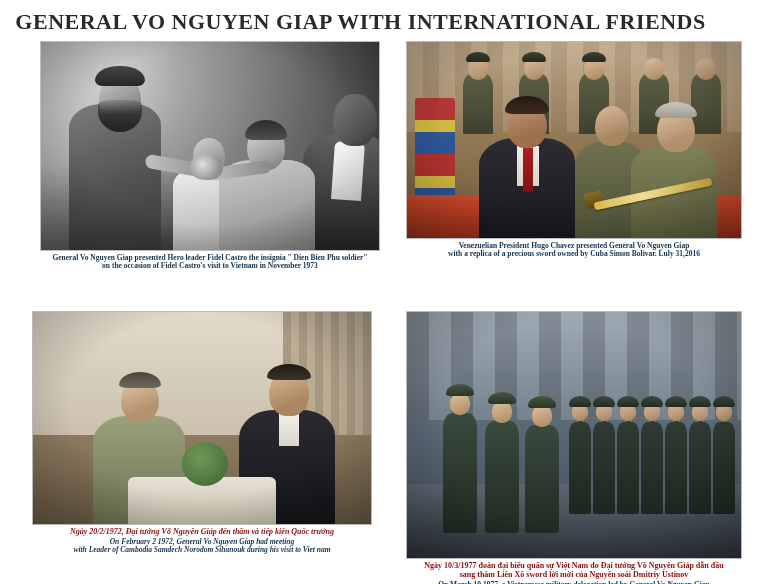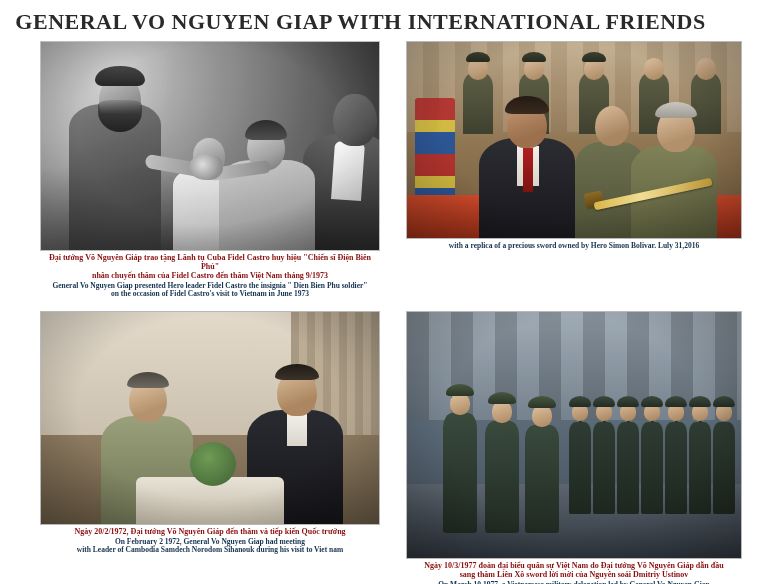--- a/index.html
+++ b/index.html
@@ -36,21 +36,21 @@
     position: relative;
     width: 780px;
     height: 540px;
   }
   .cell {
     position: absolute;
     box-sizing: border-box;
   }
   .cell-tl { left: 40px;  top: 2px;   width: 340px; height: 268px; }
   .cell-tr { left: 406px; top: 2px;   width: 336px; height: 268px; }
-  .cell-bl { left: 40px;  top: 272px; width: 340px; height: 266px; }
+  .cell-bl { left: 32px;  top: 272px; width: 340px; height: 266px; font-style: italic; }
   .cell-br { left: 406px; top: 272px; width: 336px; height: 266px; }
 
   .photo {
     position: relative;
     width: 100%;
     overflow: hidden;
     border: 1px solid #b9b9b9;
     box-sizing: border-box;
   }
   .photo-tl { height: 210px; }
@@ -393,27 +393,23 @@
           <div class="fig giap-body"></div>
           <div class="fig giap-head"></div>
           <div class="fig giap-hair"></div>
           <div class="arm arm-a"></div>
           <div class="arm arm-b"></div>
           <div class="hands"></div>
           <div class="vignette"></div>
         </div>
       </div>
       <div class="caption">
-        <div class="cap-vi">
-          <span class="cap-line">Đại tướng Võ Nguyên Giáp trao tặng Lãnh tụ Cuba Fidel Castro huy hiệu "Chiến sĩ  Điện Biên Phủ"</span>
-          <span class="cap-line">nhân chuyến thăm của Fidel Castro đến thăm Việt Nam tháng 9/1973</span>
-        </div>
         <div class="cap-en">
           <span class="cap-line">General Vo Nguyen Giap presented Hero leader Fidel Castro the insignia " Dien Bien Phu soldier"</span>
-          <span class="cap-line">on the occasion of Fidel Castro's visit to Vietnam in June 1973</span>
+          <span class="cap-line">on the occasion of Fidel Castro's visit to Vietnam in November 1973</span>
         </div>
       </div>
     </div>
 
     <div class="cell cell-tr">
       <div class="photo photo-tr">
         <div class="scene">
           <div class="tr-bg"></div>
           <div class="tr-wall"></div>
           <div class="flag"></div>
@@ -441,21 +437,22 @@
           <div class="p tg-body"></div>
           <div class="p head tg-head"></div>
           <div class="p tg-hair"></div>
           <div class="sword-hilt"></div>
           <div class="sword"></div>
           <div class="vignette"></div>
         </div>
       </div>
       <div class="caption">
         <div class="cap-en">
-          <span class="cap-line">with a replica of a precious sword owned by Hero Simon Bolivar. Luly 31,2016</span>
+          <span class="cap-line">Venezuelian President Hugo Chavez presented General Vo Nguyen Giap</span>
+          <span class="cap-line">with a replica of a precious sword owned by Cuba Simon Bolivar. Luly 31,2016</span>
         </div>
       </div>
     </div>
 
     <div class="cell cell-bl">
       <div class="photo photo-bl">
         <div class="scene">
           <div class="bl-bg"></div>
           <div class="bl-wall"></div>
           <div class="bl-curtain"></div>

